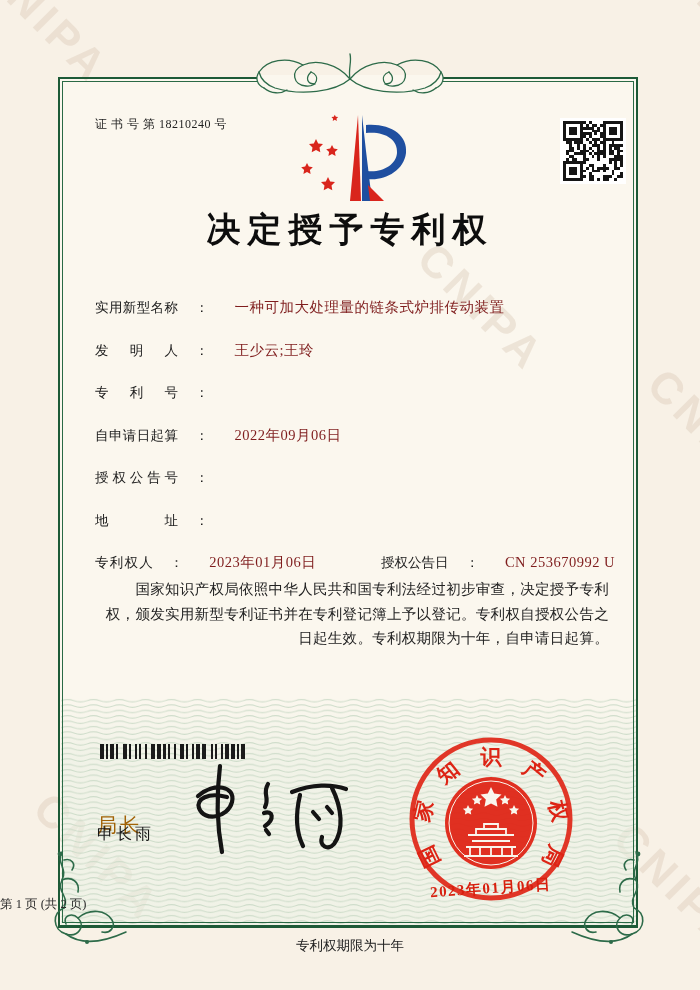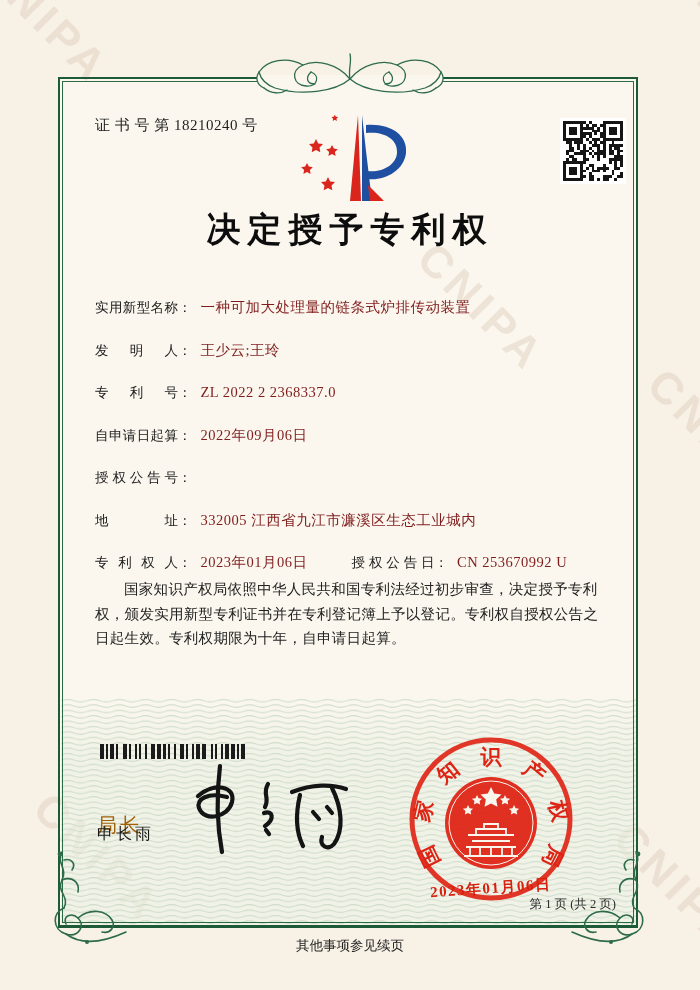--- a/index.html
+++ b/index.html
@@ -22,47 +22,47 @@
   .waves{left:61px;top:698px;width:576px;height:230px;z-index:2;}
   
   .frame{
     left:58px;top:77px;width:580px;height:851px;z-index:3;
     border:2px solid #1d5a37;border-bottom-width:3px;box-sizing:border-box;
   }
   .frame-inner{position:absolute;inset:2px;border:1px solid #2a6a45;}
   .flourish{z-index:4;}
   
   .content{z-index:5;}
-  .cert-no{left:95px;top:116px;font-size:15px;letter-spacing:.5px;}
+  .cert-no{left:95px;top:116px;font-size:12px;letter-spacing:.5px;}
   .logo{left:292px;top:101px;}
   .qr-wrap{left:560px;top:118px;width:66px;height:66px;background:#fff;padding:3px;box-sizing:border-box;}
   #qr-grid{display:grid;grid-template-columns:repeat(21,1fr);grid-template-rows:repeat(21,1fr);width:60px;height:60px;}
   .qrc{background:#fff;}
   .qrc.on{background:#151515;}
   .title{left:0;top:207px;width:700px;text-align:center;font-size:34px;font-weight:bold;letter-spacing:7px;color:#0d0d0d;}
   .fields{left:95px;top:291px;width:520px;}
-  .frow{display:flex;align-items:flex-end;margin-bottom:19.5px;line-height:23px;white-space:nowrap;}
+  .frow{display:flex;align-items:flex-end;margin-bottom:19.5px;line-height:23px;white-space:nowrap;gap:17px;}
   .frow:first-child{margin-top:5px;}
   .flabel{display:inline-block;width:83px;font-size:13.5px;text-align:justify;text-align-last:justify;color:#212121;}
   .fcolon{font-size:13.5px;margin-right:9px;}
   .fvalue{font-size:14.5px;color:#7f1d1d;letter-spacing:.5px;}
   .grant-gap{width:44px;}
   .paras{left:95px;top:577px;width:514px;z-index:5;font-size:14.5px;line-height:24.6px;
     font-style:oblique 9deg;color:#222;}
-  .paras p{margin:0;text-indent:2em;letter-spacing:.3px;}
+  .paras p{margin:0;text-indent:2em;letter-spacing:.3px;text-align:right;}
   .barcode{left:100px;top:744px;display:flex;height:15px;z-index:5;}
   .bar{background:#1b1b1b;height:100%;}
   .gap{height:100%;}
   .sig-title{left:97px;top:790px;font-size:20px;letter-spacing:3px;color:#a16207;margin-top:22px;}
   .sig-name{left:97px;top:824px;font-size:16px;letter-spacing:3px;color:#161616;}
   .sig-script{left:180px;top:758px;z-index:6;}
   .seal{left:400px;top:735px;z-index:6;}
   .seal-char{font-size:21px;font-weight:bold;fill:#dd2415;font-family:"Liberation Serif","DejaVu Serif",serif;}
   .seal-date{font-size:15px;font-weight:bold;fill:#d8200f;letter-spacing:1.5px;font-family:"Liberation Serif","DejaVu Serif",serif;}
-  .page-no{left:0;top:896px;width:616px;text-align:right;font-size:12.5px;z-index:5;color:#2a2a2a;}
+  .page-no{left:0;top:896px;width:616px;text-align:left;font-size:12.5px;z-index:5;color:#2a2a2a;}
   .bottom-note{left:0;top:937px;width:700px;text-align:center;font-size:13.5px;font-style:oblique 9deg;z-index:5;color:#222;}
 </style>
 </head>
 <body>
 
 <div class="abs paper"></div>
 
 <span class="abs wm" style="left:-34px;top:-6px;">CNIPA</span>
 <span class="abs wm" style="left:618px;top:-42px;">CNIPA</span>
 <span class="abs wm" style="left:402px;top:282px;">CNIPA</span>
@@ -606,35 +606,33 @@
     <span class="fvalue">一种可加大处理量的链条式炉排传动装置</span>
   </div>
   <div class="frow">
     <span class="flabel">发明人</span>
       <span class="fcolon">：</span>
     <span class="fvalue">王少云;王玲</span>
   </div>
   <div class="frow">
     <span class="flabel">专利号</span>
       <span class="fcolon">：</span>
-    <span class="fvalue">ZL 2022 2 2368337.0</span>
   </div>
   <div class="frow">
     <span class="flabel">自申请日起算</span>
       <span class="fcolon">：</span>
     <span class="fvalue">2022年09月06日</span>
   </div>
   <div class="frow">
     <span class="flabel">授权公告号</span>
       <span class="fcolon">：</span>
   </div>
   <div class="frow">
     <span class="flabel">地址</span>
       <span class="fcolon">：</span>
-    <span class="fvalue">332005 江西省九江市濂溪区生态工业城内</span>
   </div>
   <div class="frow">
     <span class="flabel">专利权人</span>
       <span class="fcolon">：</span>
     <span class="fvalue">2023年01月06日</span>
     <span class="grant-gap"></span>
     <span class="flabel">授权公告日</span>
       <span class="fcolon">：</span>
     <span class="fvalue">CN 253670992 U</span>
   </div>
@@ -745,13 +743,13 @@
       <path d="M76,100 v-6 h30 v6"></path>
       <path d="M84,94 v-5 h14 v5"></path>
       <path d="M70,112 v8 M112,112 v8 M91,112 v8 M80,112 v8 M102,112 v8"></path>
       <path d="M64,121 h54"></path>
     </g>
   </g>
   <text class="seal-date" x="91" y="158" text-anchor="middle" transform="rotate(-4 91 158)">2023年01月06日</text>
 </svg>
 
 <div class="abs content page-no">第 1 页 (共 2 页)</div>
-<div class="abs content bottom-note">其他事项参见续页</div>
+<div class="abs content bottom-note">专利权期限为十年</div>
 
 </body></html>

